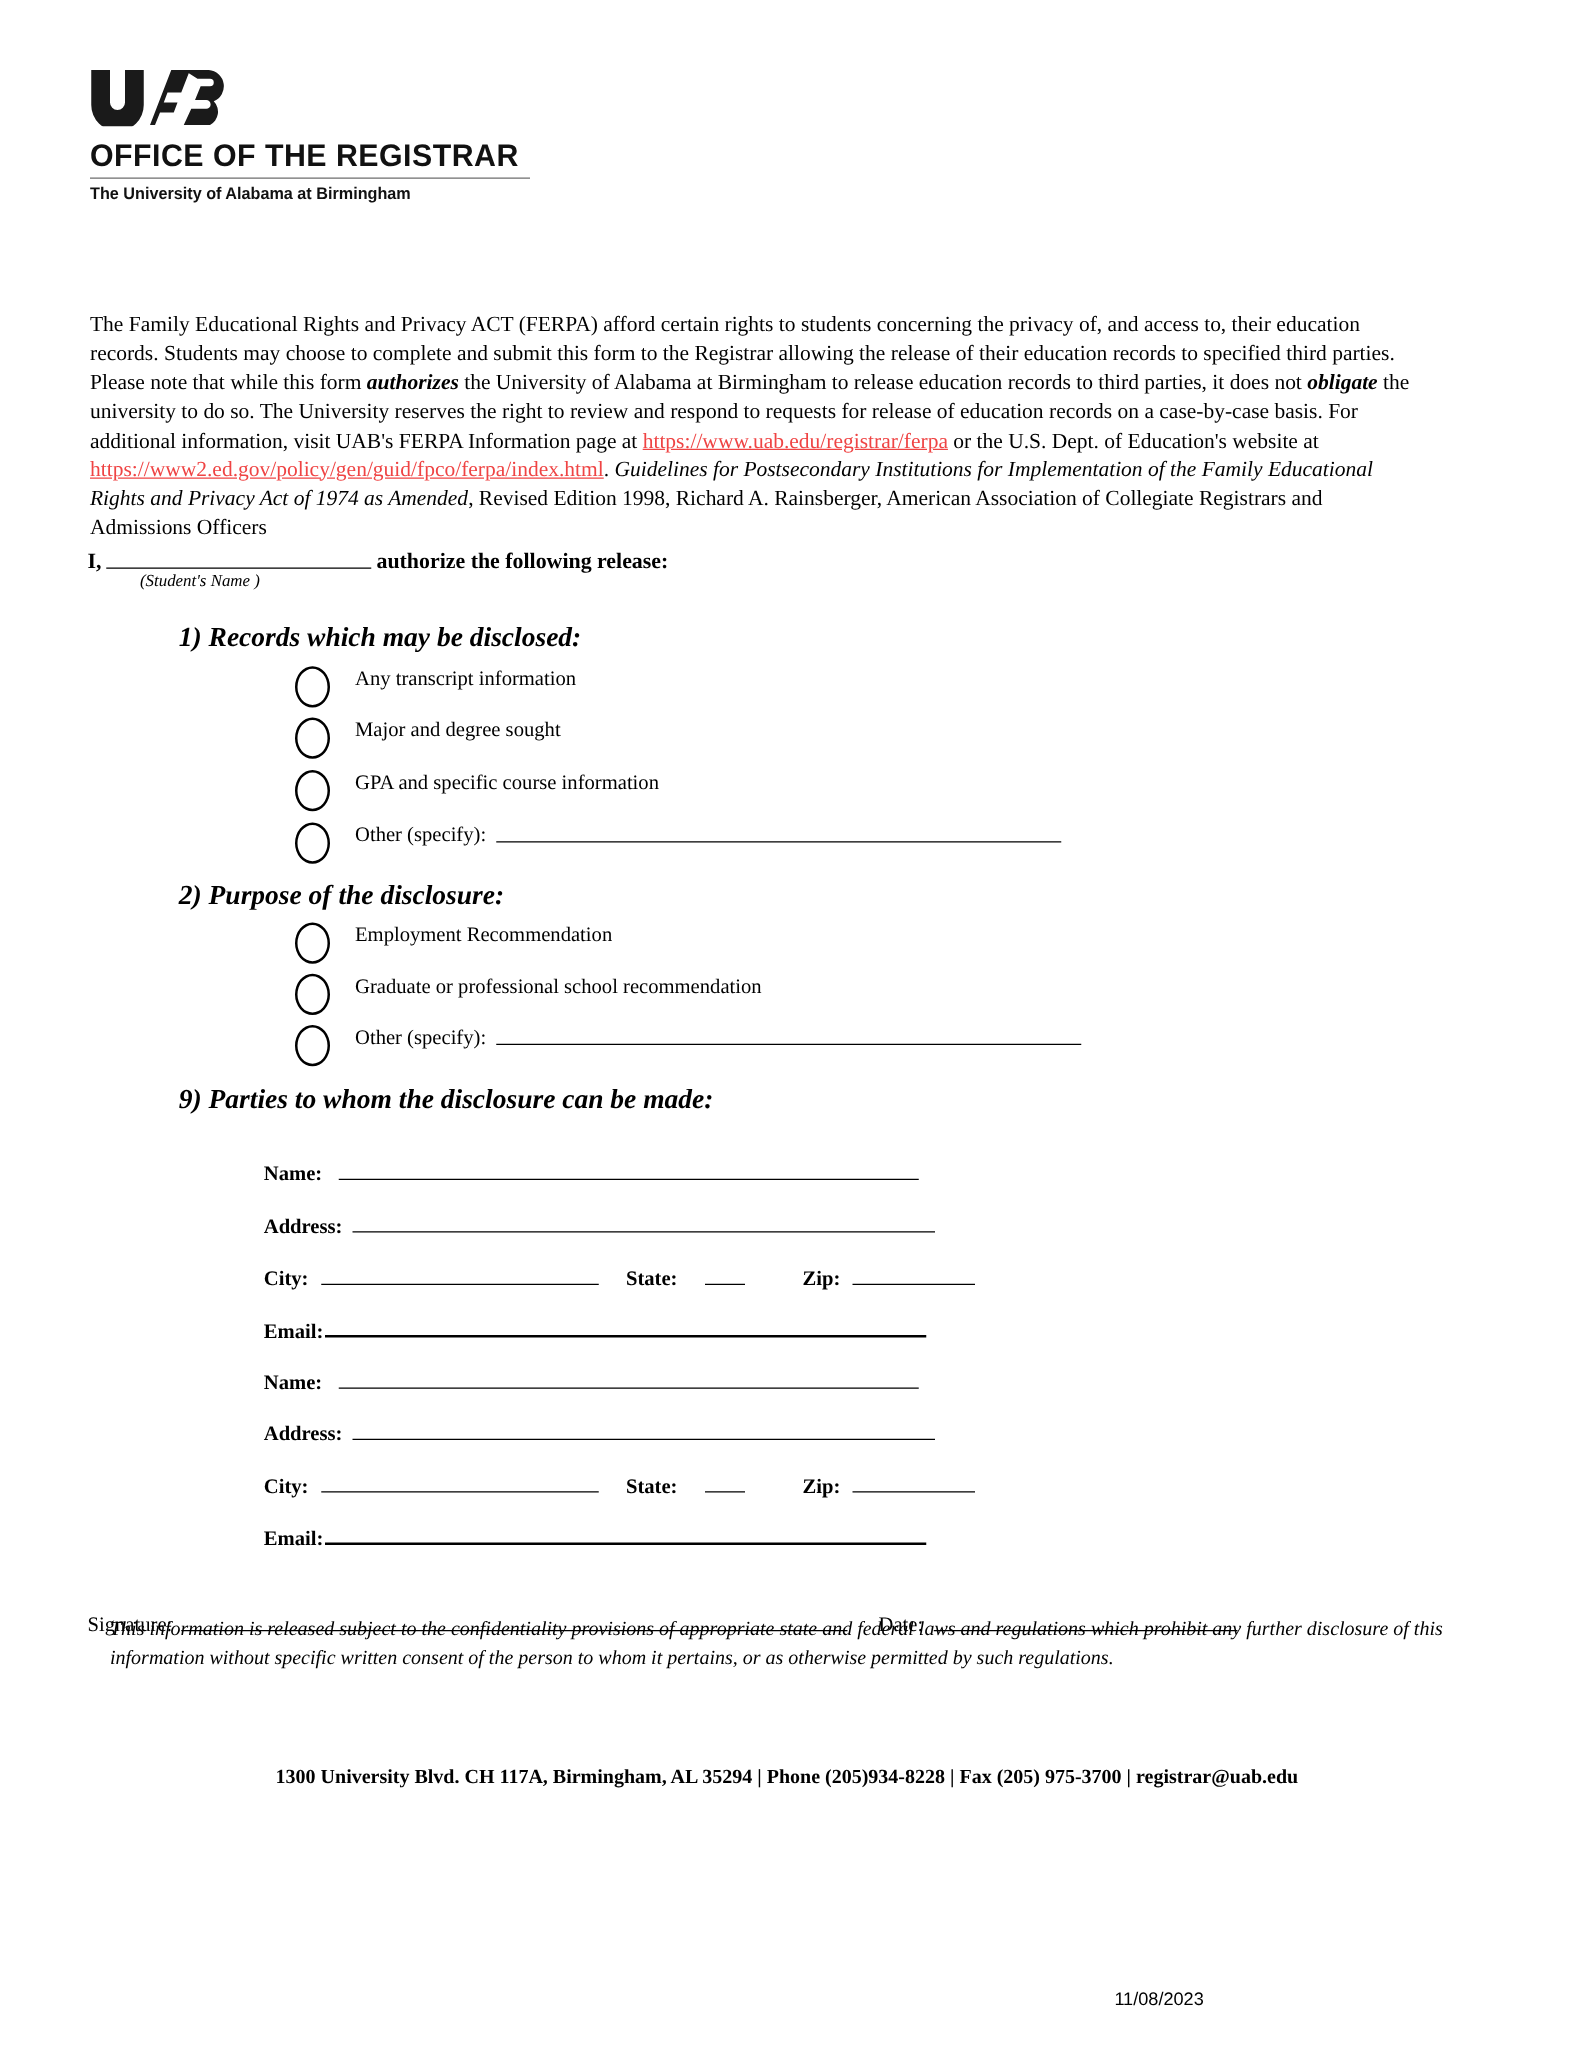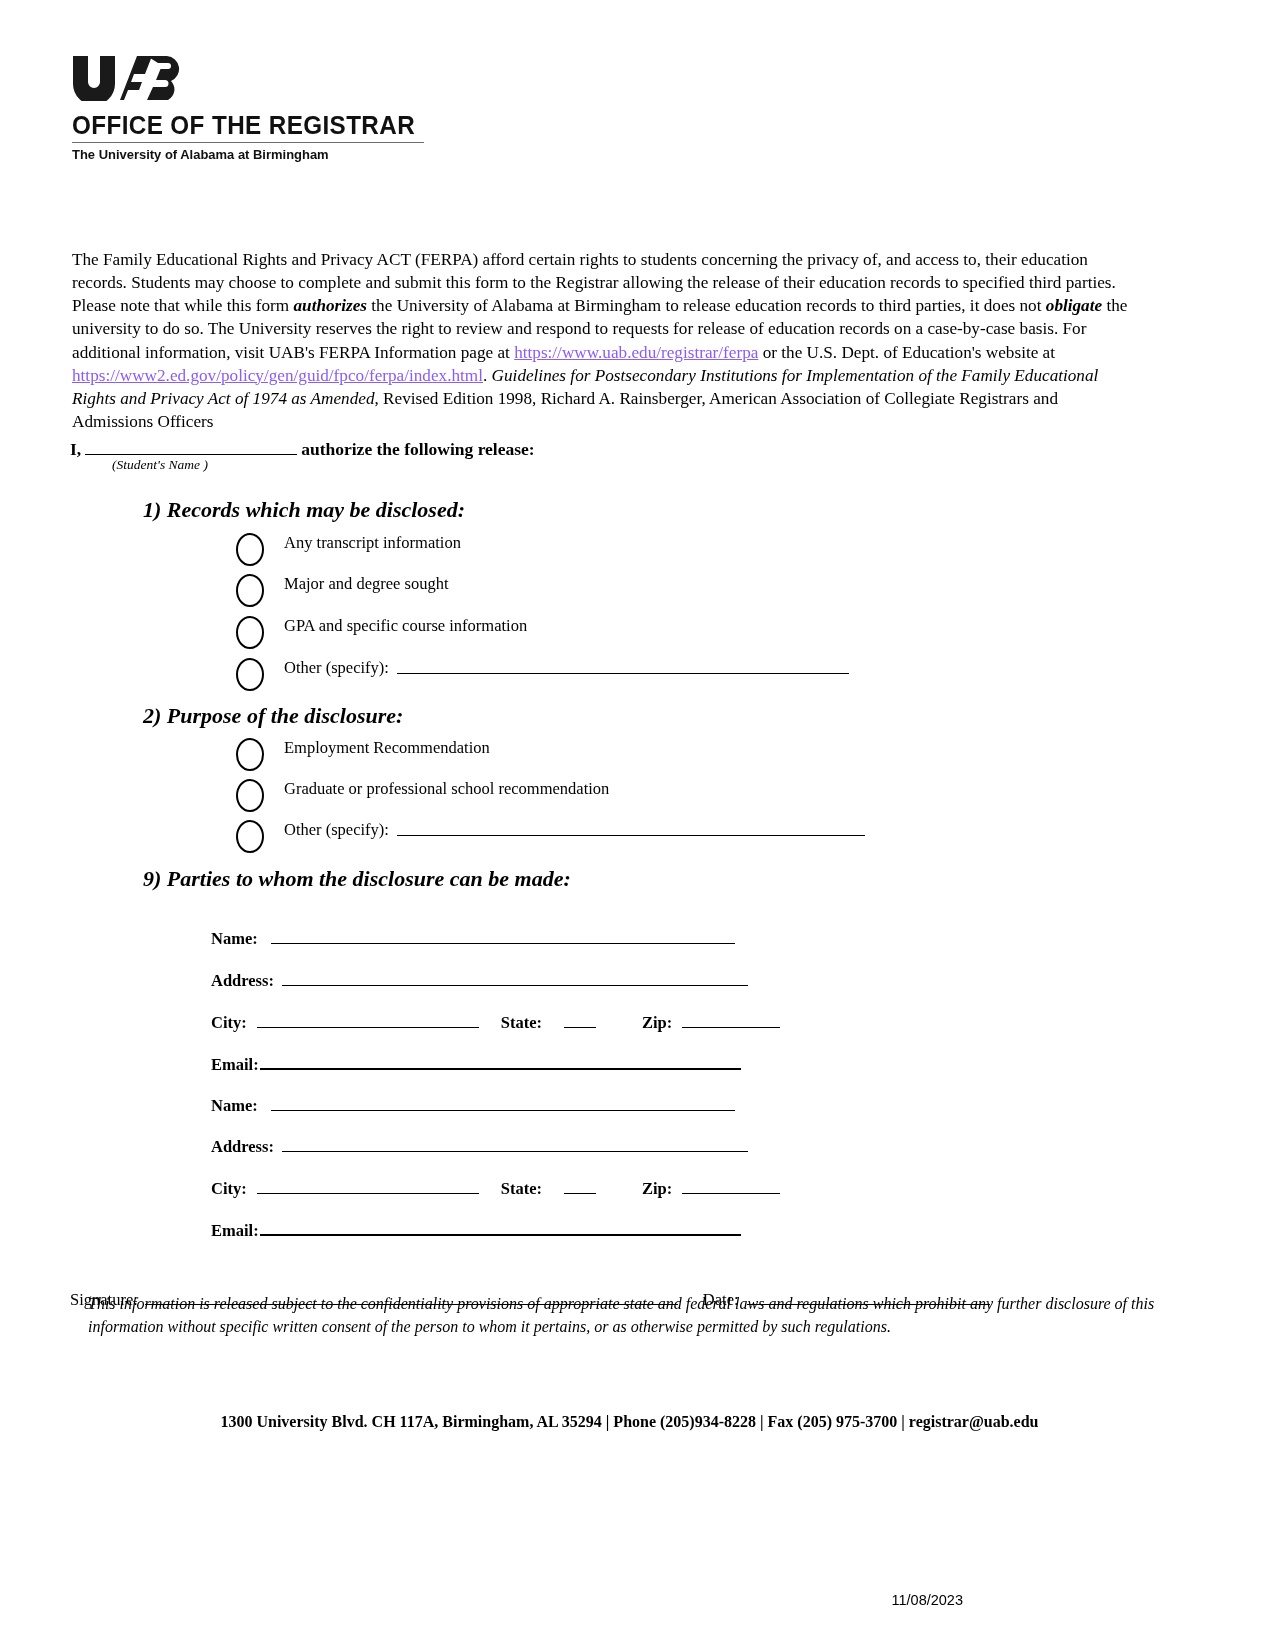--- a/index.html
+++ b/index.html
@@ -77,21 +77,21 @@
     top: 248px;
     width: 1064px;
     font-size: 17.2px;
     line-height: 1.345;
     text-align: left;
   }
   .intro .bi { font-weight: bold; font-style: italic; }
   .intro .it { font-style: italic; }
   .lnk {
     text-decoration: underline;
-    color: #8b5cf6;
+    color: #ef4444;
   }
 
   
   .auth-line {
     position: absolute;
     left: 70px;
     top: 437px;
     font-size: 17.5px;
     font-weight: bold;
     white-space: nowrap;

